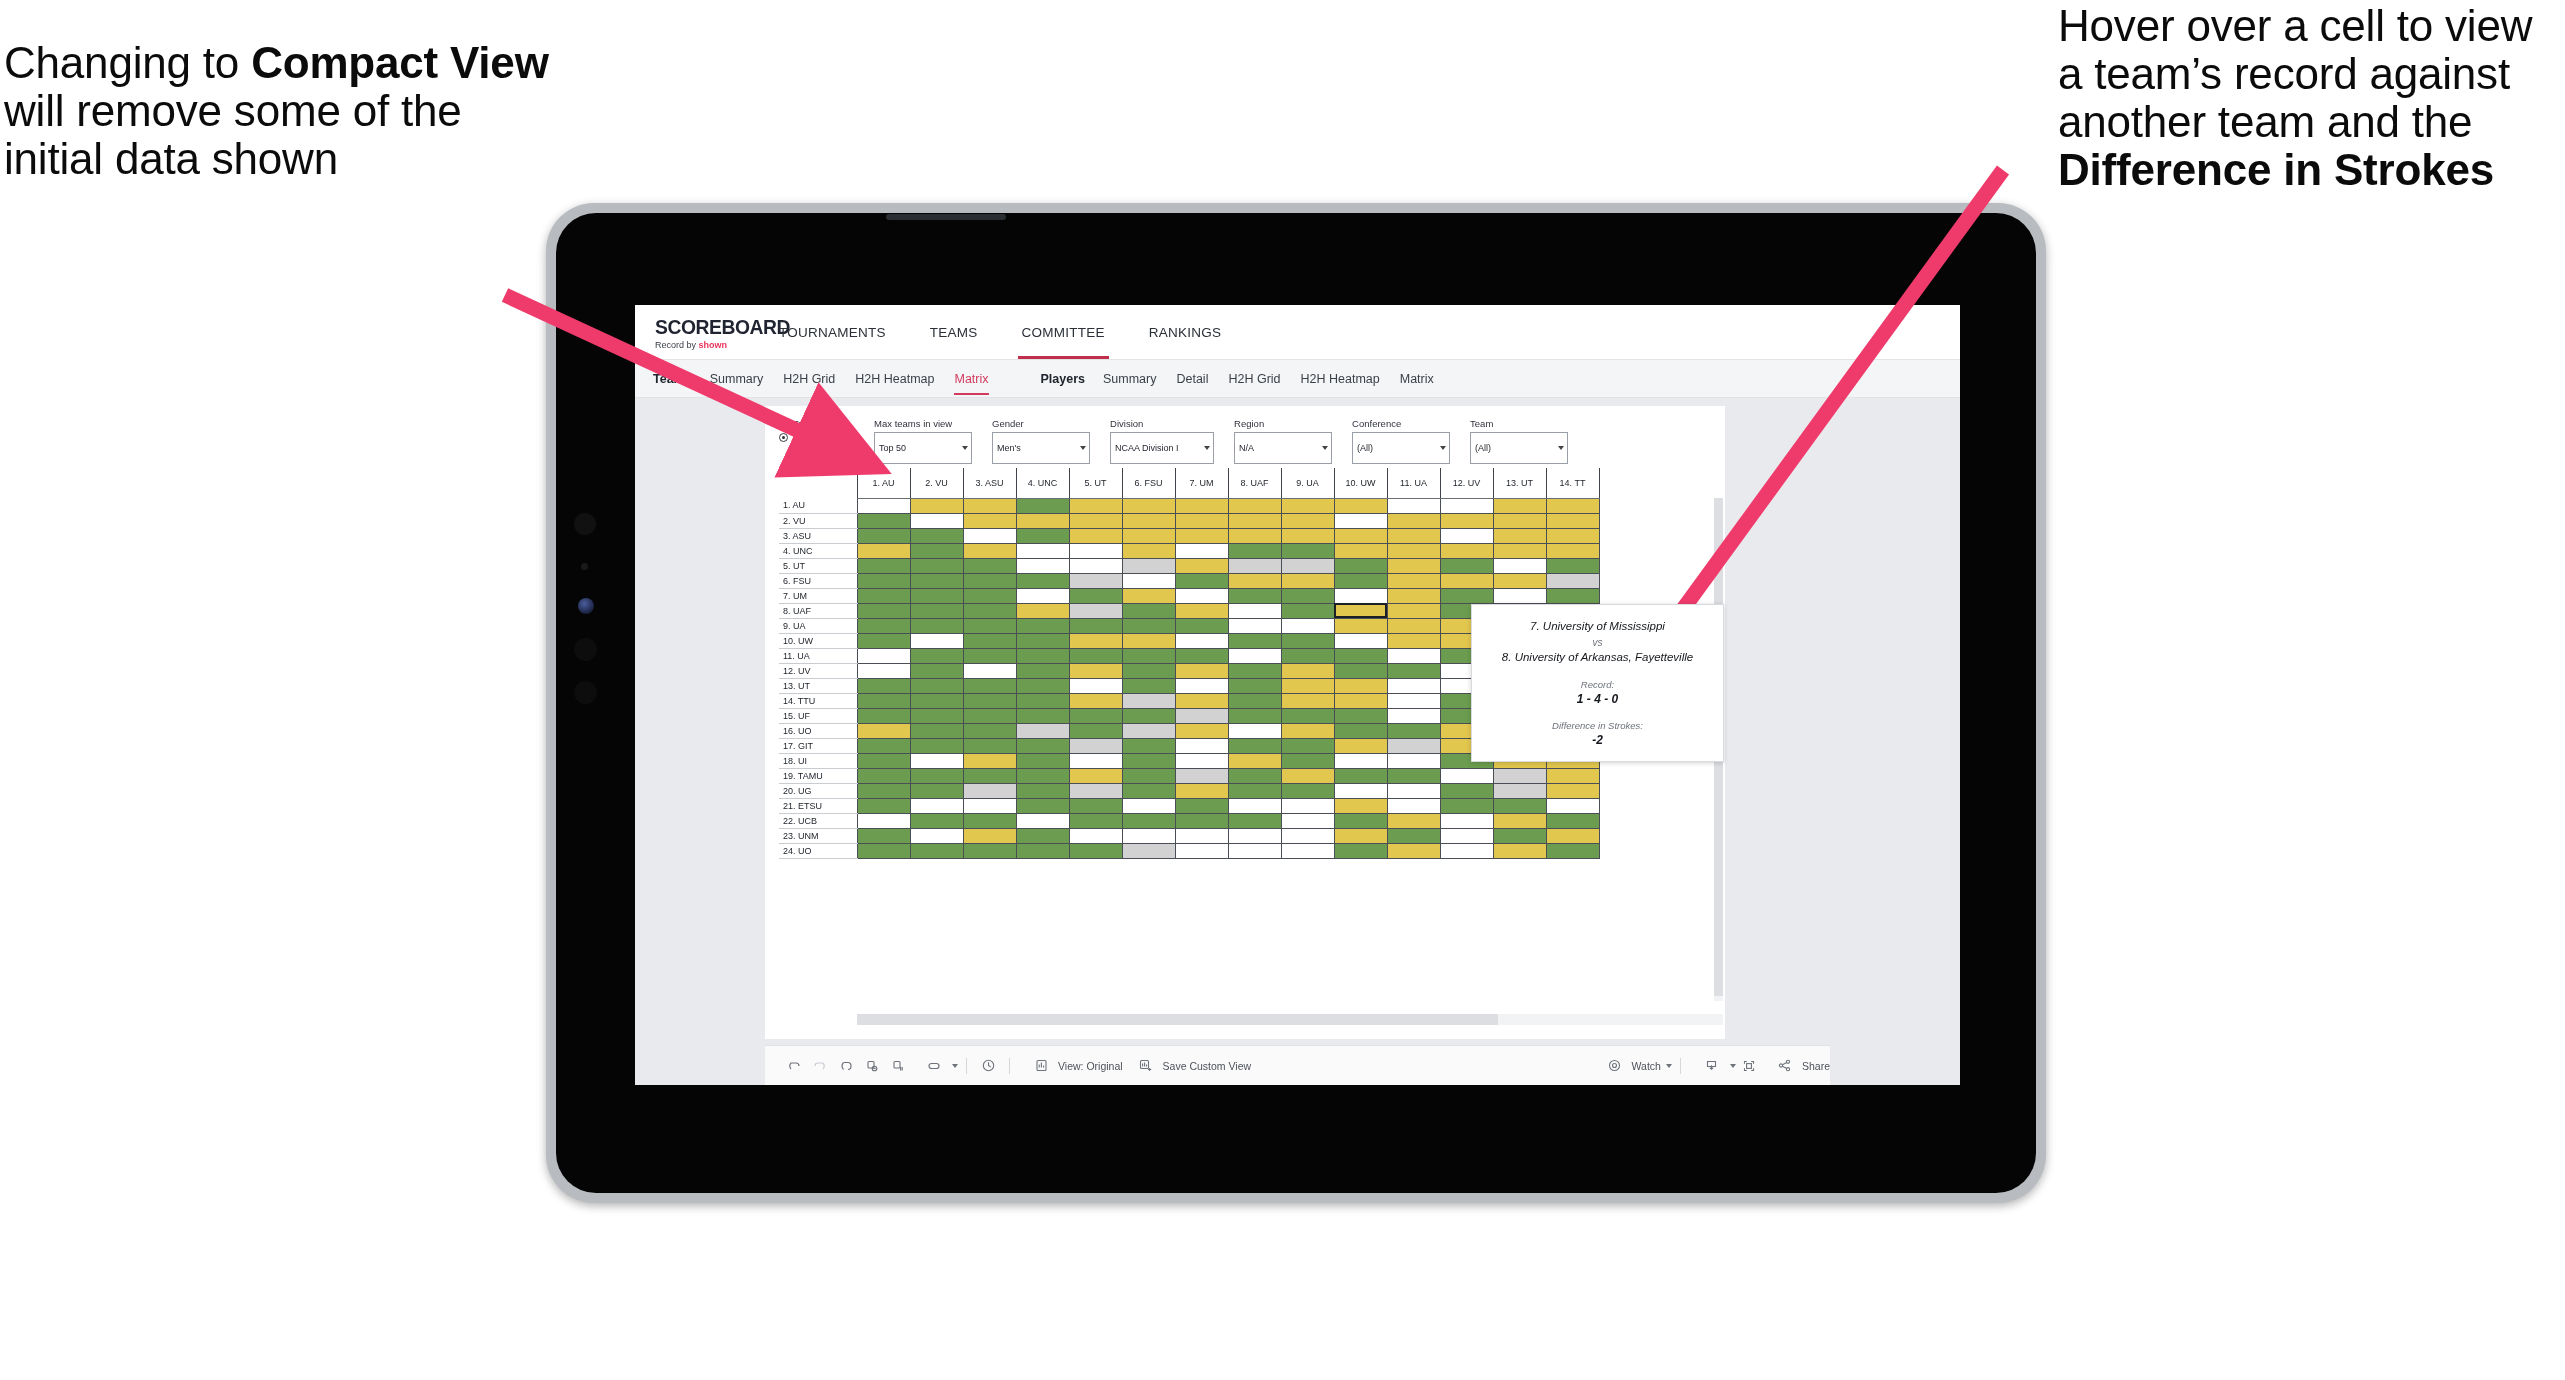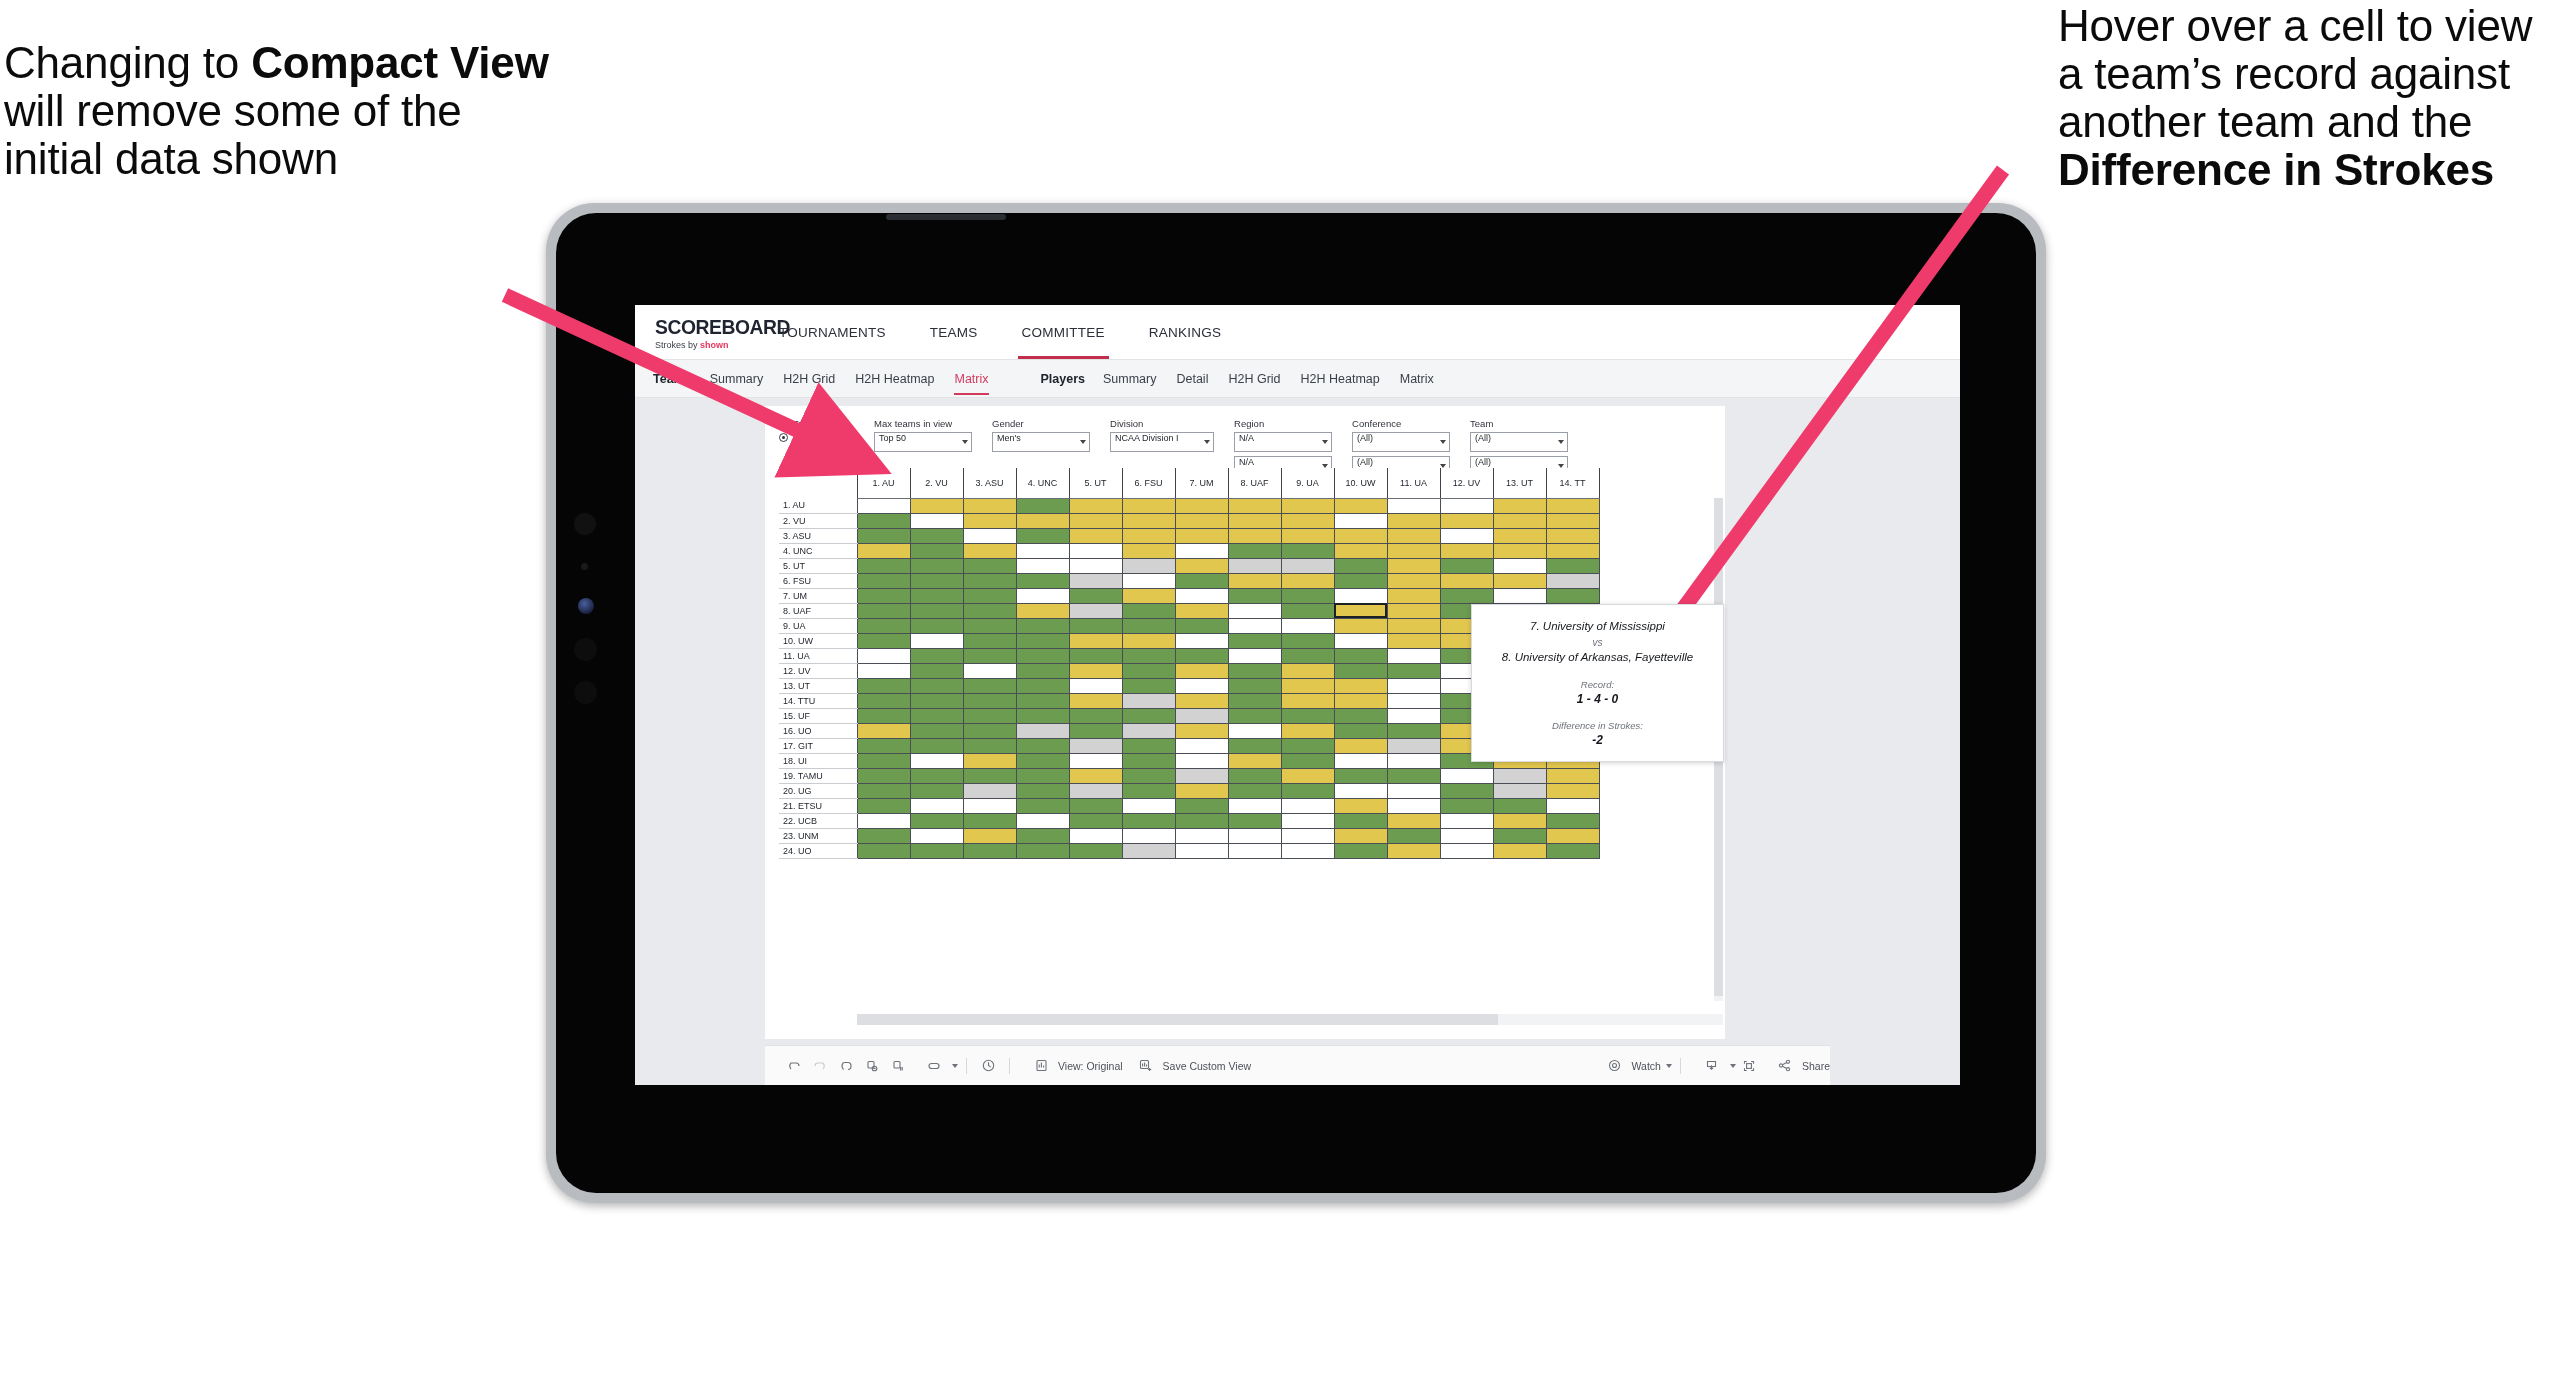--- a/index.html
+++ b/index.html
@@ -67,22 +67,22 @@
 
   
   #wb { position:absolute; left:0; top:93px; right:0; bottom:0; background:#e9eaee; }
   #sheet { position:absolute; left:130px; top:8px; width:960px; bottom:46px;
            background:#ffffff; }
 
   
   #filters { display:flex; align-items:flex-start; padding:12px 0 0 14px; gap:0; }
   .fcol { margin-right:20px; }
   .flabel { font-size:9.5px; color:#2f333b; margin-bottom:3px; white-space:nowrap; }
-  .sel { width:98px; height:20px; border:1px solid #9a9ea6; background:#fff;
-         font-size:9px; color:#1e2229; display:flex; align-items:flex-start;
+  .sel { width:98px; height:32px; border:1px solid #9a9ea6; background:#fff;
+         font-size:9px; color:#1e2229; display:flex; align-items:center;
          padding-left:4px; position:relative; cursor:pointer; }
   .sel.wide { width:104px; }
   .sel .caret { position:absolute; right:3px; top:50%; transform:translateY(-50%);
          width:0;height:0;border-left:3px solid transparent;border-right:3px solid transparent;
          border-top:4px solid #444; }
   .sel + .sel { margin-top:4px; }
   .radio-row { display:flex; align-items:center; font-size:9.5px; color:#23272e;
          margin-bottom:3px; cursor:pointer; }
   .radio { width:9px; height:9px; border:1px solid #9aa0a8; border-radius:50%;
          margin-right:5px; background:#fff; position:relative; flex:0 0 auto; }
@@ -159,21 +159,21 @@
       <div class="bezel-dot" id="dot-b1"></div>
       <div class="bezel-dot" id="dot-b2"></div>
     </div>
   </div>
 
   <div id="app">
 
     <div id="app-header">
       <div id="brand">
         <div id="brand-title">SCOREBOARD</div>
-        <div id="brand-sub"><span>Strokes by </span><span class="clippd">shown</span></div>
+        <div id="brand-sub"><span>Record by </span><span class="clippd">shown</span></div>
       </div>
       <div class="topnav">
         <div class="topnav-item">TOURNAMENTS</div>
         <div class="topnav-item">TEAMS</div>
         <div class="topnav-item active">COMMITTEE</div>
         <div class="topnav-item">RANKINGS</div>
       </div>
     </div>
 
     <div id="subnav">

